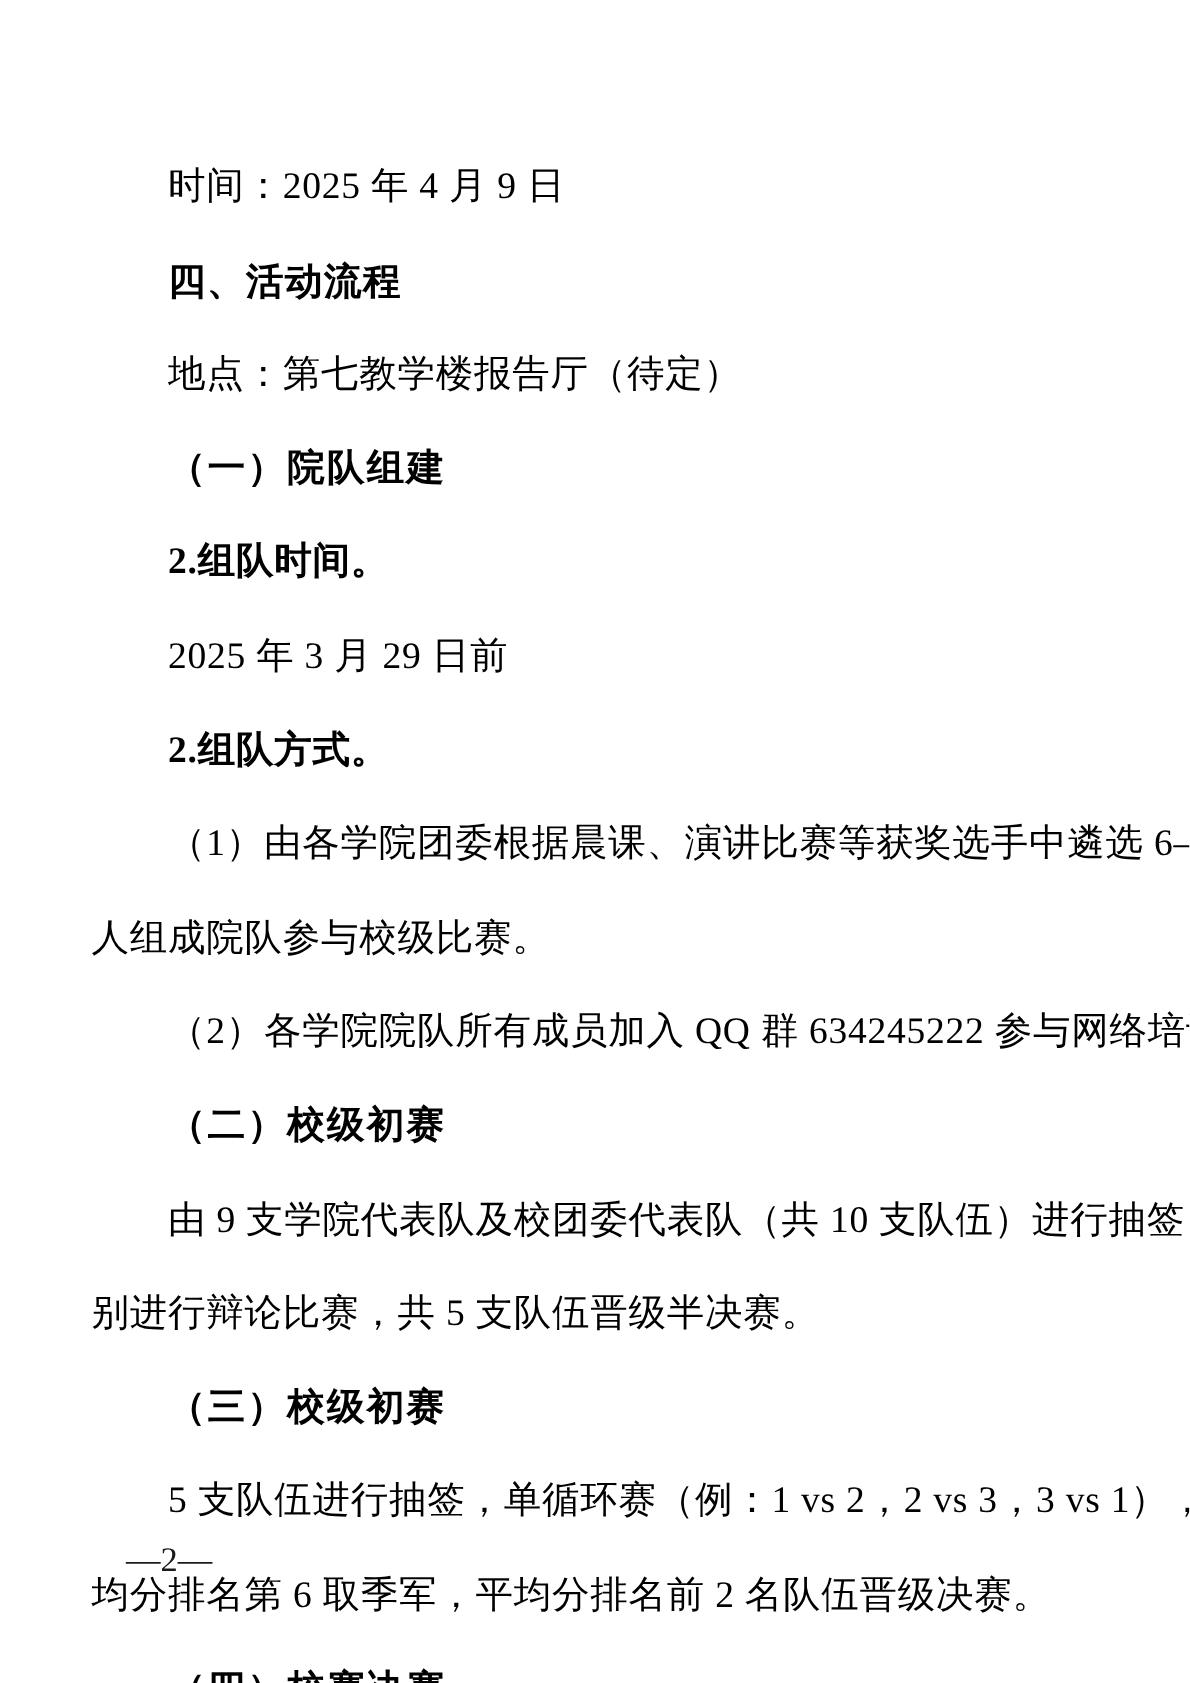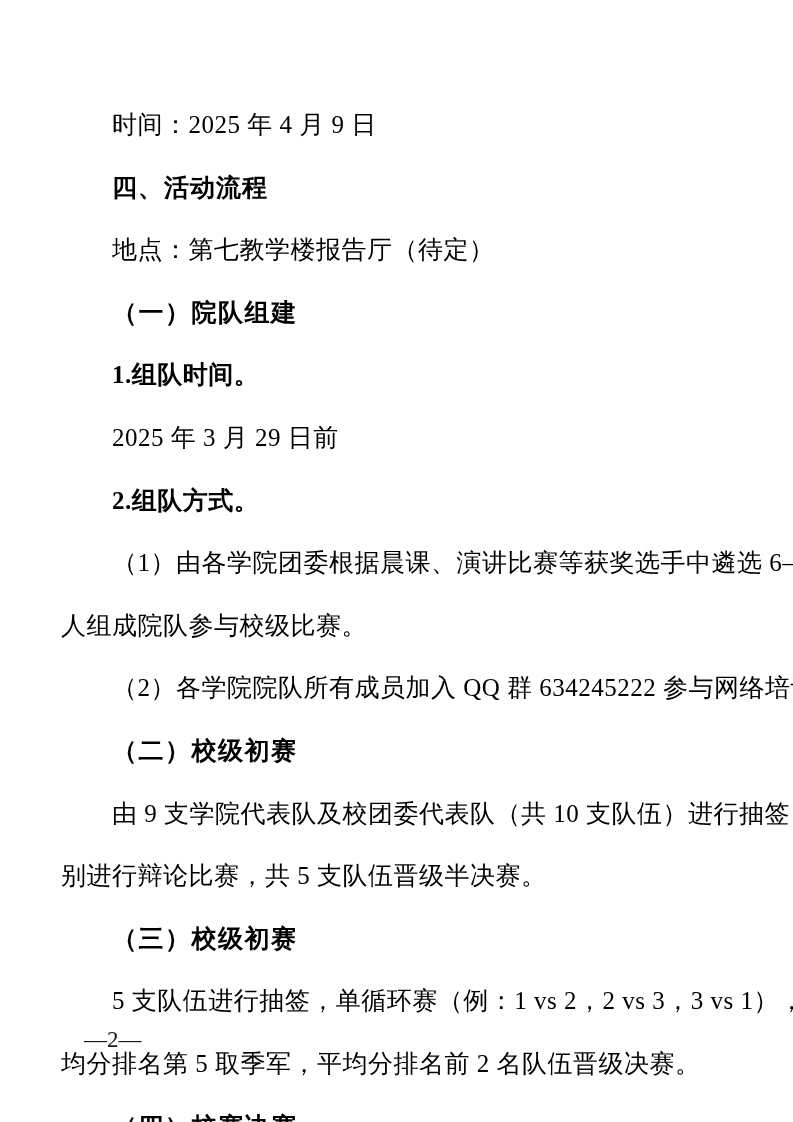--- a/index.html
+++ b/index.html
@@ -64,29 +64,29 @@
 </style>
 </head>
 <body>
 
 <div class="page">
   <div class="content">
     <p class="line indent">时间：2025 年 4 月 9 日</p>
     <p class="line indent hei">四、活动流程</p>
     <p class="line indent">地点：第七教学楼报告厅（待定）</p>
     <p class="line indent kai">（一）院队组建</p>
-    <p class="line indent num">1.组队时间。</p>
+    <p class="line indent num">2.组队时间。</p>
     <p class="line indent">2025 年 3 月 29 日前</p>
     <p class="line indent num">2.组队方式。</p>
     <p class="line indent">（1）由各学院团委根据晨课、演讲比赛等获奖选手中遴选 6—8</p>
     <p class="line flush">人组成院队参与校级比赛。</p>
     <p class="line indent">（2）各学院院队所有成员加入 QQ 群 634245222 参与网络培训。</p>
     <p class="line indent kai">（二）校级初赛</p>
     <p class="line indent">由 9 支学院代表队及校团委代表队（共 10 支队伍）进行抽签，分</p>
     <p class="line flush">别进行辩论比赛，共 5 支队伍晋级半决赛。</p>
     <p class="line indent kai">（三）校级初赛</p>
     <p class="line indent">5 支队伍进行抽签，单循环赛（例：1 vs 2，2 vs 3，3 vs 1），平</p>
-    <p class="line flush">均分排名第 5 取季军，平均分排名前 2 名队伍晋级决赛。</p>
+    <p class="line flush">均分排名第 6 取季军，平均分排名前 2 名队伍晋级决赛。</p>
     <p class="line indent kai">（四）校赛决赛</p>
 
   </div>
   <div class="page-number">—2—</div>
 </div>
 
 </body></html>

